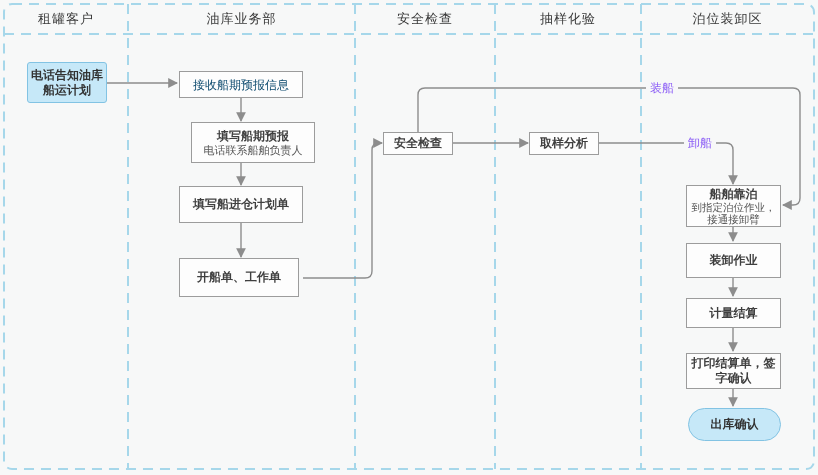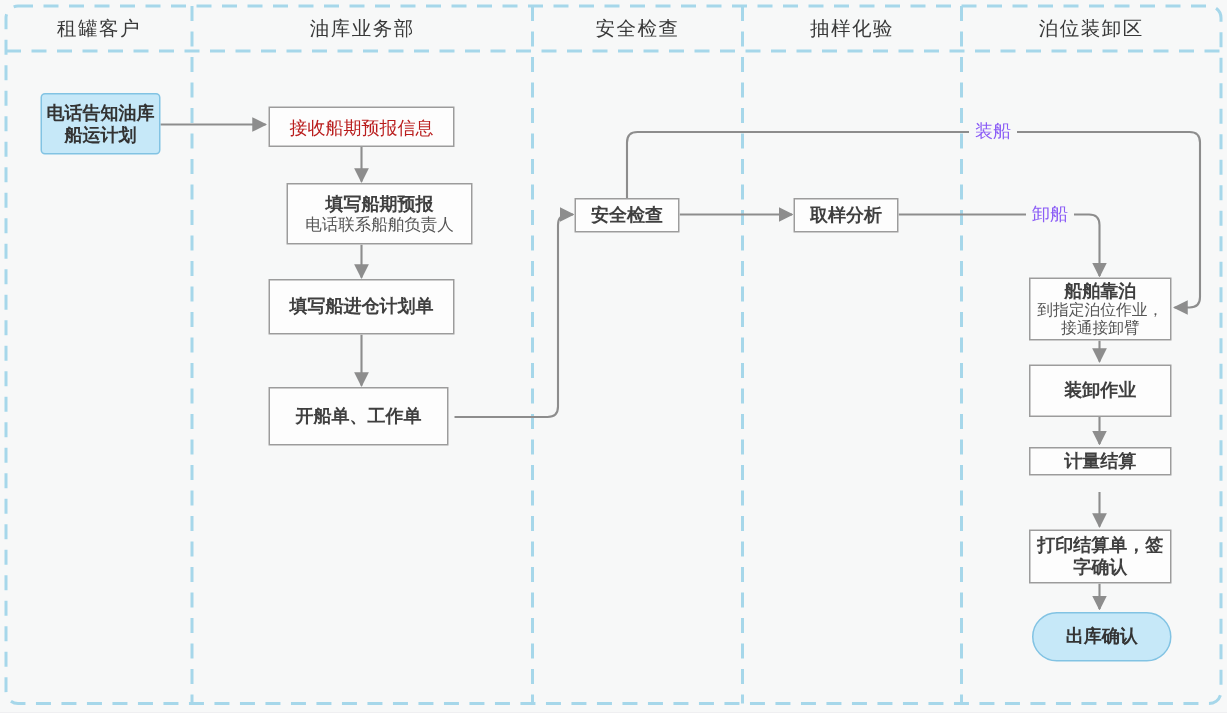--- a/index.html
+++ b/index.html
@@ -15,21 +15,21 @@
     display:flex;align-items:center;justify-content:center;
     font-size:13px;font-weight:normal;color:#383838;letter-spacing:1px;
   }
   .node{
     position:absolute;z-index:4;box-sizing:border-box;
     background:#fdfdfd;border:1px solid #9c9c9c;
     display:flex;flex-direction:column;align-items:center;justify-content:center;
     text-align:center;
   }
   .node .title{font-size:12px;font-weight:bold;color:#3f3f3f;line-height:15px;}
-  .node .plain{font-size:12px;font-weight:normal;color:#b91c1c;line-height:14px;}
+  .node .plain{font-size:12px;font-weight:normal;color:#0c4a6e;line-height:14px;}
   .node .sub{font-size:10.5px;font-weight:normal;color:#555;line-height:12px;}
   .pill{
     position:absolute;z-index:4;box-sizing:border-box;
     background:#c6e8f8;border:1px solid #82c3e3;border-radius:18px;
     display:flex;flex-direction:column;align-items:center;justify-content:center;
     text-align:center;
   }
   .pill .title{font-size:12px;font-weight:bold;color:#333;line-height:15px;}
   .edge-label{
     position:absolute;z-index:2;background:#f7f8f8;padding:0 4px;
@@ -112,21 +112,21 @@
   <div class="node" style="left:686px;top:185px;width:95px;height:42px;">
     <span class="title" style="line-height:14px;">船舶靠泊</span>
     <span class="sub">到指定泊位作业，</span>
     <span class="sub">接通接卸臂</span>
   </div>
 
   <div class="node" style="left:686px;top:243px;width:95px;height:35px;">
     <span class="title">装卸作业</span>
   </div>
 
-  <div class="node" style="left:686px;top:298px;width:95px;height:19px;">
+  <div class="node" style="left:686px;top:298px;width:95px;height:30px;">
     <span class="title">计量结算</span>
   </div>
 
   <div class="node" style="left:686px;top:353px;width:95px;height:36px;padding:2px;">
     <span class="title">打印结算单，签字确认</span>
   </div>
 
   <div class="pill" style="left:688px;top:408px;width:93px;height:33px;">
     <span class="title">出库确认</span>
   </div>

